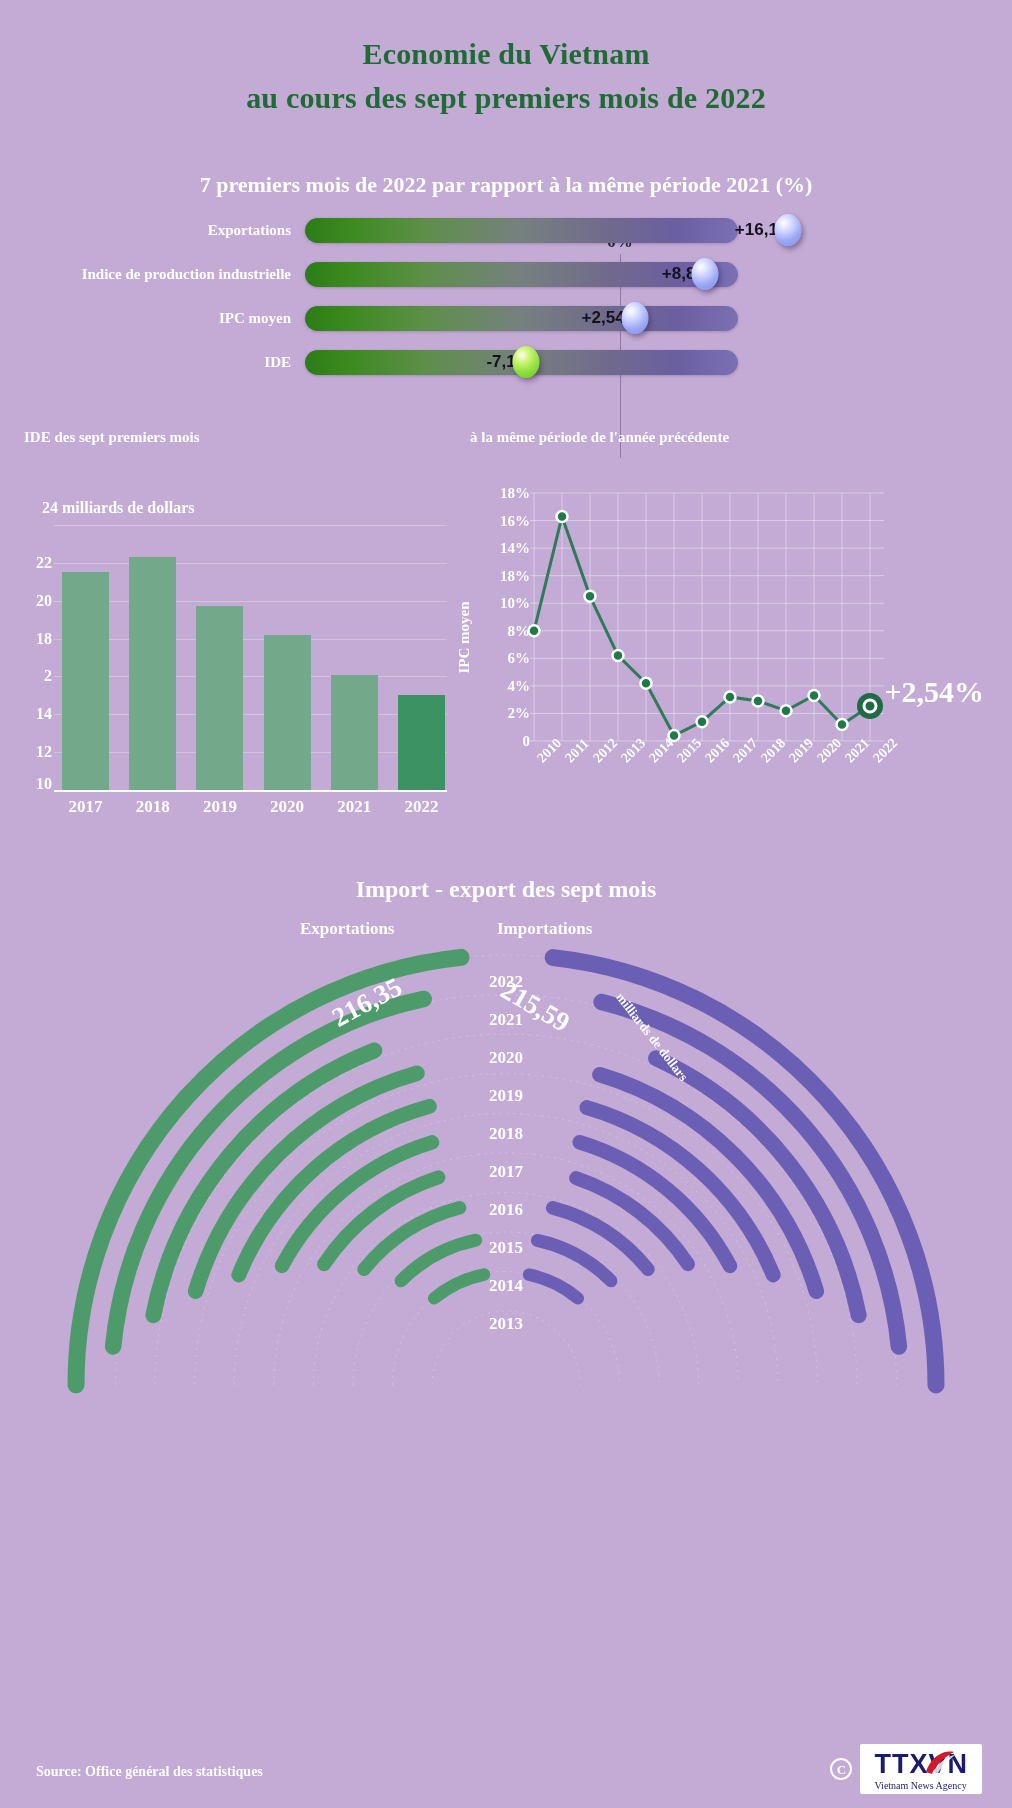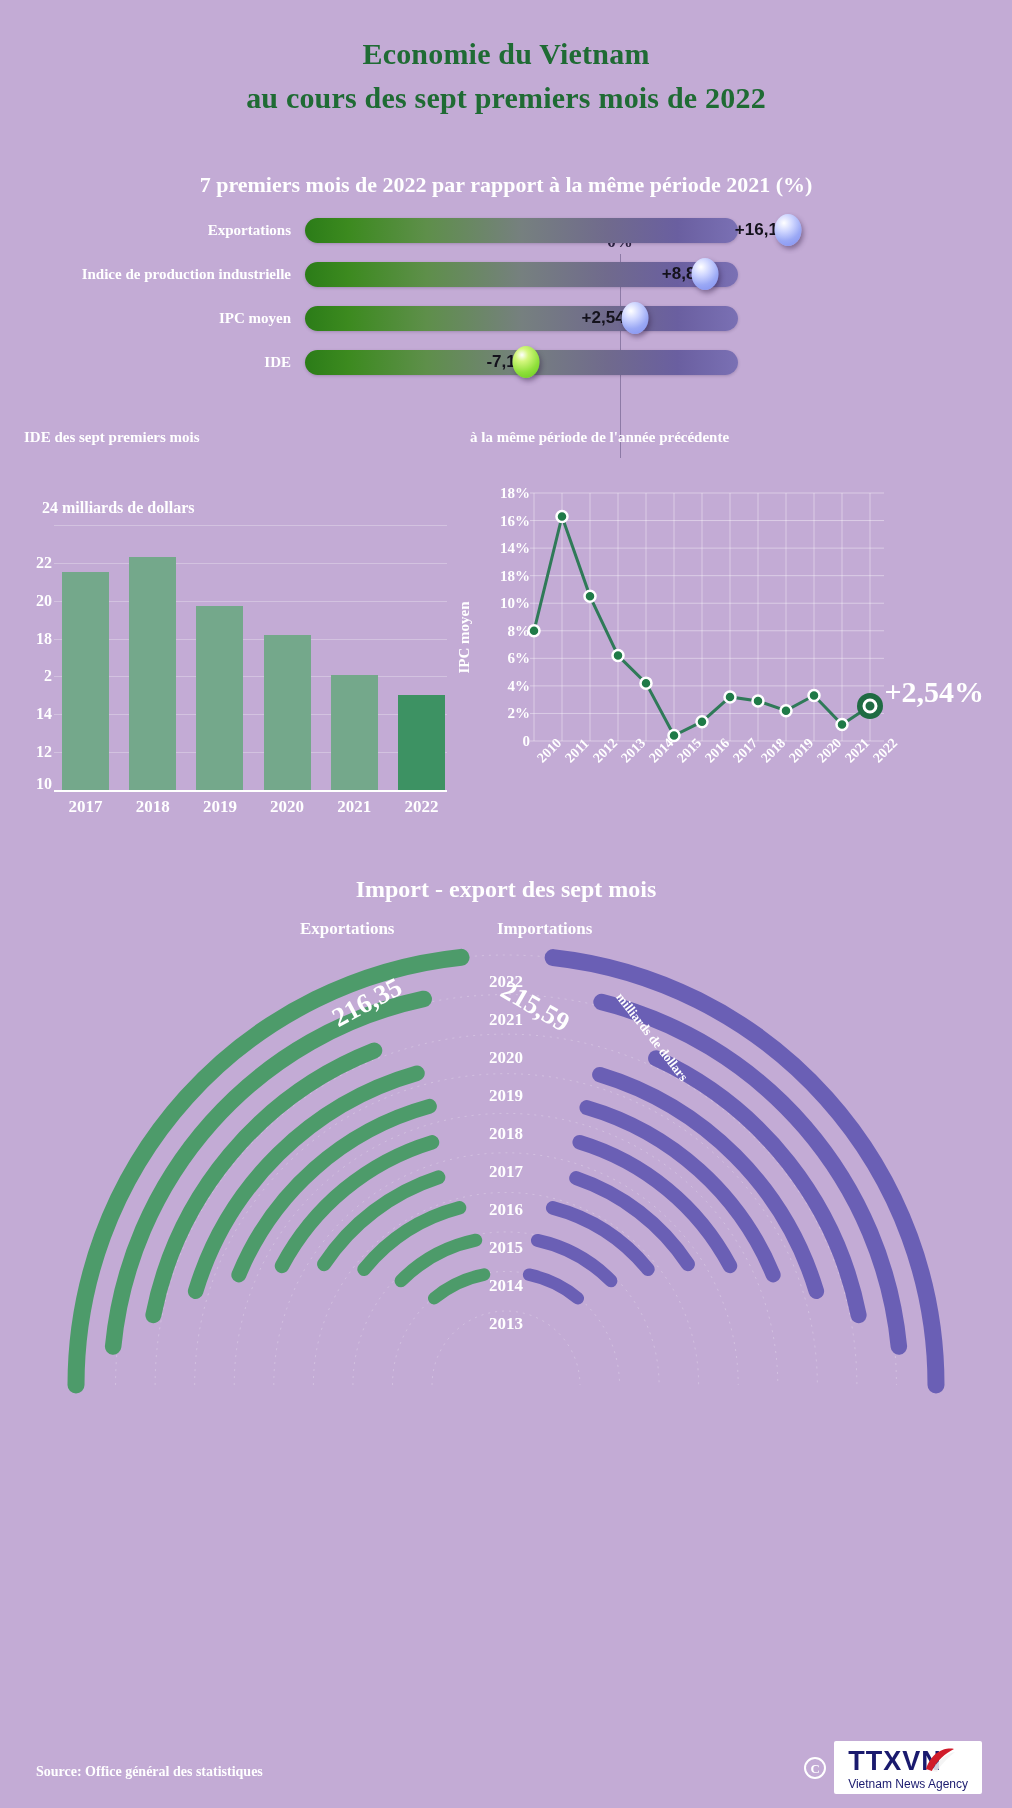--- a/index.html
+++ b/index.html
@@ -187,21 +187,21 @@
     color: #ffffff; font-weight: bold; font-size: 14px;
   }
   .logo-wrap { position: absolute; right: 30px; bottom: 14px; display: flex; align-items: center; gap: 8px; }
   .copy-c {
     width: 22px; height: 22px; border-radius: 50%;
     border: 2px solid #ffffff; color: #ffffff;
     font-size: 13px; font-weight: bold; text-align: center; line-height: 19px;
   }
   .ttxvn-box { position: relative; background: #ffffff; padding: 5px 14px 3px; border-radius: 2px; }
   .ttxvn-text { color: #1a1a6e; font-weight: bold; font-size: 27px; letter-spacing: 1px; font-family: "Liberation Sans", sans-serif; }
-  .ttxvn-sub { color: #1a1a6e; font-size: 12px; text-align: center; font-family: Liberation Sans, sans-serif; }
+  .ttxvn-sub { color: #1a1a6e; font-size: 10px; font-family: Liberation Serif, serif; }
   .ttxvn-swoosh {
     position: absolute; right: 26px; top: 2px;
     width: 34px; height: 30px;
   }
 </style>
 </head>
 <body>
 
 <div class="title-block">
   <div class="title-line">Economie du Vietnam</div>

